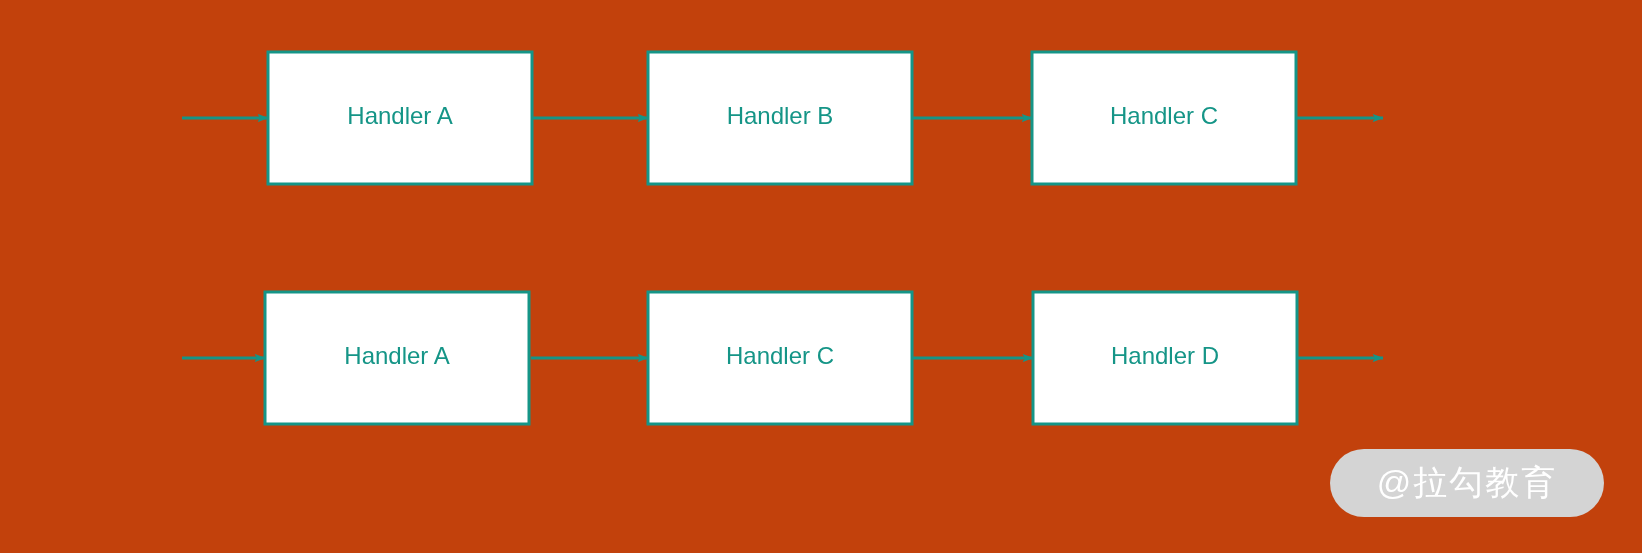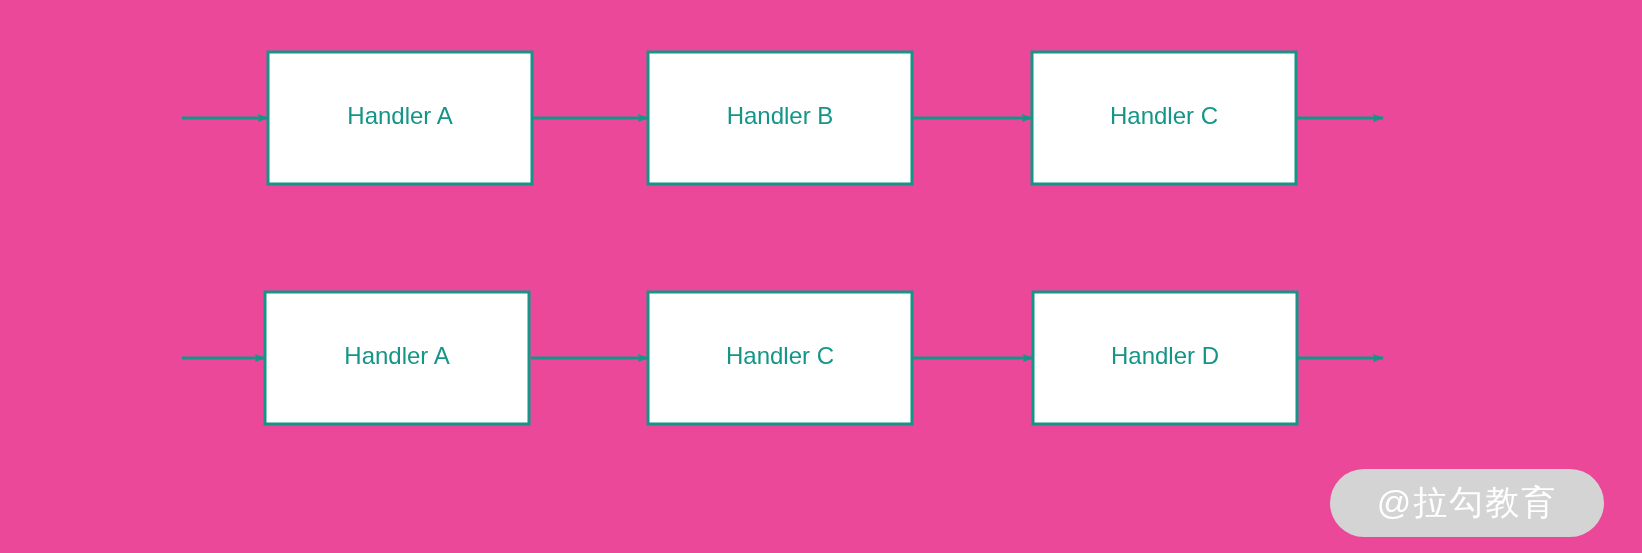--- a/index.html
+++ b/index.html
@@ -7,21 +7,21 @@
     padding: 0;
     background: #ffffff;
   }
   body {
     font-family: "Liberation Sans", sans-serif;
   }
   #canvas {
     position: relative;
     width: 1642px;
     height: 553px;
-    background: #ec4899;
+    background: #c2410c;
     overflow: hidden;
   }
   #flow-svg {
     position: absolute;
     left: 0;
     top: 0;
     width: 1642px;
     height: 553px;
     display: block;
   }
@@ -99,17 +99,17 @@
             <text x="780" y="358" class="node-label">Handler C</text>
           </g>
           <g>
             <rect x="1033" y="292" width="264" height="132" class="node-box"></rect>
             <text x="1165" y="358" class="node-label">Handler D</text>
           </g>
         </g>
       </g>
   </svg>
 
-  <div class="watermark" style="left: 1330px; top: 469px; width: 274px; height: 68px; font-size: 34px; background: rgb(212, 212, 212); color: rgb(255, 255, 255);">
+  <div class="watermark" style="left: 1330px; top: 449px; width: 274px; height: 68px; font-size: 34px; background: rgb(212, 212, 212); color: rgb(255, 255, 255);">
     <span>@拉勾教育</span>
   </div>
 
 </div>
 
 </body></html>

